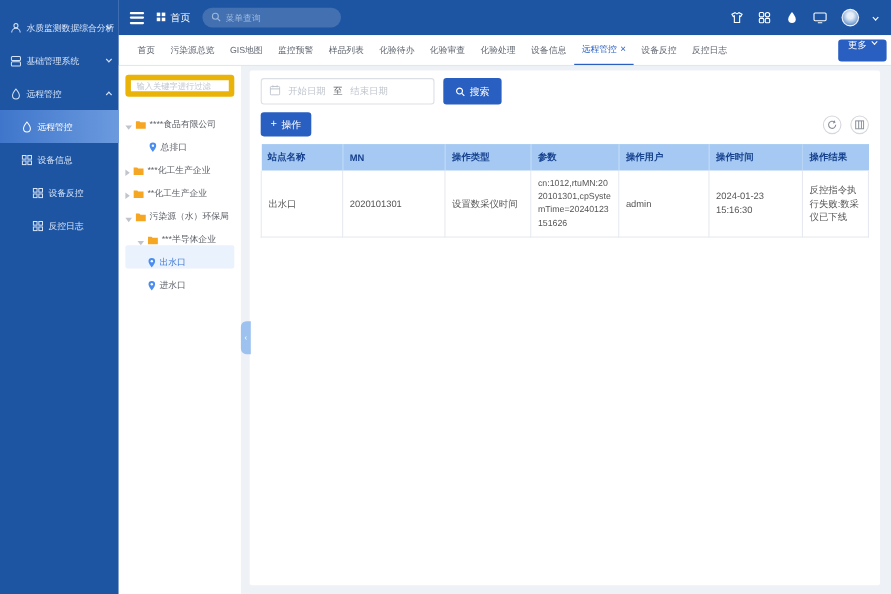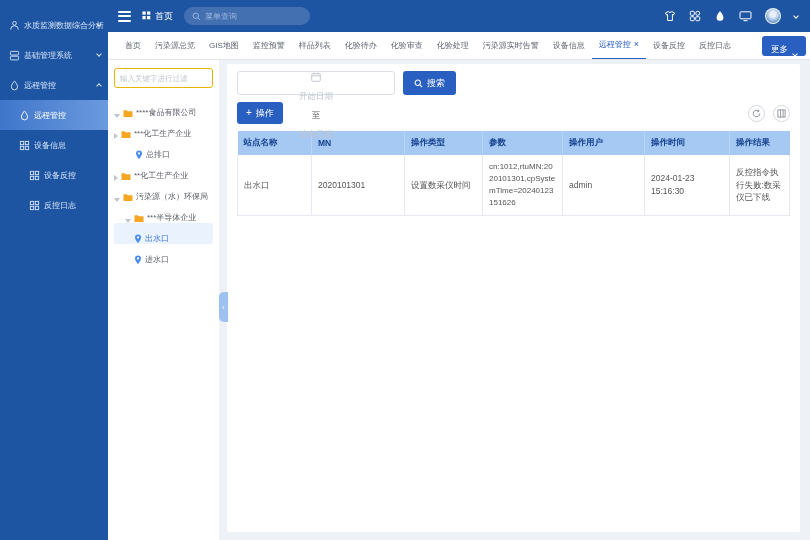--- a/index.html
+++ b/index.html
@@ -33,44 +33,44 @@
   .top-search input::placeholder { color:#9db8dd; }
   .top-icons { margin-left:auto; display:flex; align-items:center; gap:13px; color:#fff; }
   .top-icons .ticon { display:flex; cursor:pointer; }
   .avatar { width:16px; height:16px; border-radius:50%; border:1px solid rgba(255,255,255,.85);
             background:radial-gradient(circle at 50% 38%,#e8eff8 25%,#8fb1dd 60%,#2f5fa8); cursor:pointer; }
 
   .tabbar { height:28px; flex-shrink:0; background:#fff; border-bottom:1px solid #e3e6eb; display:flex; align-items:center; padding:0 4px 0 10px; overflow:hidden; }
   .tab { padding:0 7px; font-size:8px; color:#5f6570; height:28px; line-height:27px; cursor:pointer; white-space:nowrap; display:flex; align-items:center; gap:3px; }
   .tab.active { color:#2a5fc2; border-bottom:2px solid #2a5fc2; line-height:25px; }
   .tab .tclose { font-size:9px; line-height:1; }
-  .more-btn { margin-left:auto; flex-shrink:0; background:#2a5fc2; color:#fff; font-size:8.5px; height:20px; padding:0 9px; border:none; border-radius:3px; display:flex; align-items:flex-end; gap:5px; cursor:pointer; }
+  .more-btn { margin-left:auto; flex-shrink:0; background:#2a5fc2; color:#fff; font-size:8.5px; height:20px; padding:0 9px; border:none; border-radius:3px; display:flex; align-items:flex-start; gap:5px; cursor:pointer; }
   .more-btn .chev { position:static; border-color:#fff; }
 
   
   .content { flex:1; display:flex; min-height:0; background:#eef1f6; }
   .tree-panel { width:111px; flex-shrink:0; background:#fff; padding:8px 6px; font-size:8px; color:#5a5e66; }
-  .tree-filter input { width:100%; height:20px; border:1px solid #eab308; border-radius:3px; font-size:7.5px; padding:0 5px; color:#606266; outline:none; }
+  .tree-filter input { width:100%; height:20px; border:5px solid #eab308; border-radius:3px; font-size:7.5px; padding:0 5px; color:#606266; outline:none; }
   .tree-filter input::placeholder { color:#bfc4cd; }
   .tree { margin-top:9px; }
   .tree-node { display:flex; align-items:flex-end; height:21px; gap:3px; cursor:pointer; white-space:nowrap; border-radius:2px; }
   .tree-node.lvl1 { padding-left:11px; }
   .tree-node.lvl2 { padding-left:20px; }
   .tree-node.selected { background:#eaf2fd; color:#3a77d2; }
   .caret { width:0; height:0; flex-shrink:0; }
   .caret.down { border-left:3.5px solid transparent; border-right:3.5px solid transparent; border-top:4.5px solid #c0c4cc; }
   .caret.right { border-top:3.5px solid transparent; border-bottom:3.5px solid transparent; border-left:4.5px solid #c0c4cc; }
   .caret.none { width:7px; }
   .tnode-icon { display:flex; flex-shrink:0; }
 
   .main-panel { flex:1; min-width:0; background:#fff; margin:4px 10px 8px 8px; border-radius:2px; position:relative; padding:7px 10px; }
   .collapse-handle { position:absolute; left:-8px; top:228px; width:9px; height:30px; background:#9dc2f0; border-radius:5px 0 0 5px; display:flex; align-items:center; justify-content:center; color:#fff; font-size:7px; cursor:pointer; }
 
   .filter-row { display:flex; align-items:center; gap:8px; margin-bottom:7px; }
-  .date-range { width:158px; height:24px; border:1px solid #dcdfe6; border-radius:3px; background:#fff; display:flex; align-items:center; padding:0 7px; gap:7px; font-size:8.5px; cursor:pointer;flex-direction:column; }
+  .date-range { width:158px; height:24px; border:1px solid #dcdfe6; border-radius:3px; background:#fff; display:flex; align-items:center; padding:0 7px; gap:7px; font-size:8.5px; cursor:pointer; }
   .date-range .ph { color:#bfc4cd; }
   .date-range .sep { color:#606266; }
   .btn { border:none; cursor:pointer; background:#2a5fc2; color:#fff; border-radius:3px; display:flex; align-items:center; gap:4px; }
   .btn-search { height:24px; font-size:9px; padding:0 11px;font-family:Liberation Serif, serif; }
   .action-row { display:flex; align-items:center; margin-bottom:7px; }
   .btn-operate { height:22px; font-size:9px; padding:0 9px; }
   .btn-operate .plus { font-size:10px; line-height:1; }
   .row-icons { margin-left:auto; display:flex; gap:8px; }
   .circle-btn { width:17px; height:17px; border:1px solid #d4d7dd; background:#fff; border-radius:50%; color:#8a8f99; display:flex; align-items:center; justify-content:center; cursor:pointer; padding:0; }
 
@@ -248,23 +248,20 @@
       <div class="tab">
           <span>化验待办</span>
         </div>
       <div class="tab">
           <span>化验审查</span>
         </div>
       <div class="tab">
           <span>化验处理</span>
         </div>
       <div class="tab">
-          <span>污染源实时告警</span>
-        </div>
-      <div class="tab">
           <span>设备信息</span>
         </div>
       <div class="tab active">
         <span>远程管控</span>
         <span class="tclose">×</span>
       </div>
       <div class="tab">
           <span>设备反控</span>
         </div>
       <div class="tab">
@@ -287,39 +284,39 @@
           <div class="tree-node">
             <i class="caret down"></i>
             <span class="tnode-icon">
               <svg width="10" height="9" viewBox="0 0 10 9">
                   <path d="M0.5 1.2 h3.2 l1 1 h4.8 v5.9 h-9 z" fill="#f5a623"></path>
                 </svg>
             </span>
             <span>****食品有限公司</span>
           </div>
 
-          <div class="tree-node">
-            <i class="caret right"></i>
-            <span class="tnode-icon">
-              <svg width="10" height="9" viewBox="0 0 10 9">
-                  <path d="M0.5 1.2 h3.2 l1 1 h4.8 v5.9 h-9 z" fill="#f5a623"></path>
-                </svg>
-            </span>
-            <span>***化工生产企业</span>
-          </div>
-
           <div class="tree-node lvl1">
             <i class="caret none"></i>
             <span class="tnode-icon">
               <svg width="8" height="10" viewBox="0 0 8 10">
                   <path d="M4 0.5 a3 3 0 0 1 3 3 c0 2.2 -3 5.6 -3 5.6 s-3 -3.4 -3 -5.6 a3 3 0 0 1 3 -3 z" fill="#4a8df0"></path>
                   <circle cx="4" cy="3.4" r="1.1" fill="#fff"></circle>
                 </svg>
             </span>
             <span>总排口</span>
+          </div>
+
+          <div class="tree-node">
+            <i class="caret right"></i>
+            <span class="tnode-icon">
+              <svg width="10" height="9" viewBox="0 0 10 9">
+                  <path d="M0.5 1.2 h3.2 l1 1 h4.8 v5.9 h-9 z" fill="#f5a623"></path>
+                </svg>
+            </span>
+            <span>***化工生产企业</span>
           </div>
 
           <div class="tree-node">
             <i class="caret right"></i>
             <span class="tnode-icon">
               <svg width="10" height="9" viewBox="0 0 10 9">
                   <path d="M0.5 1.2 h3.2 l1 1 h4.8 v5.9 h-9 z" fill="#f5a623"></path>
                 </svg>
             </span>
             <span>**化工生产企业</span>

